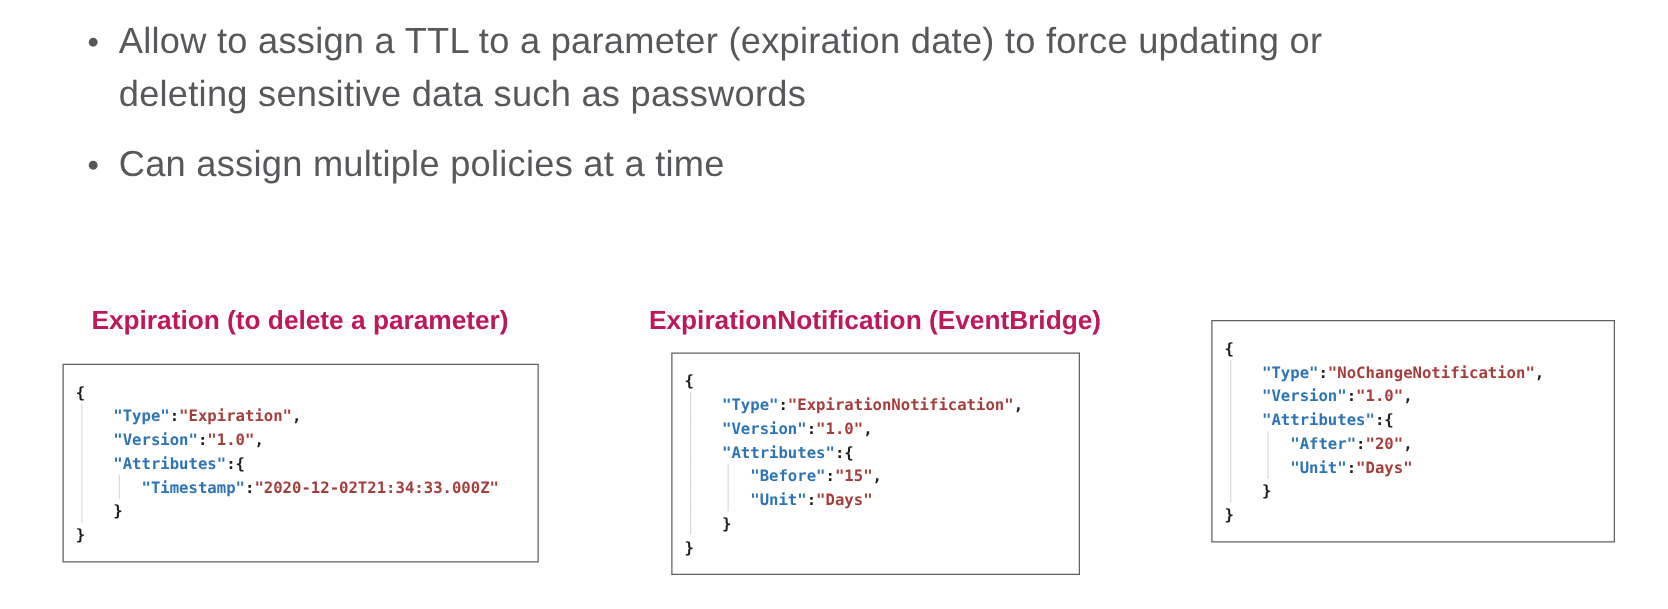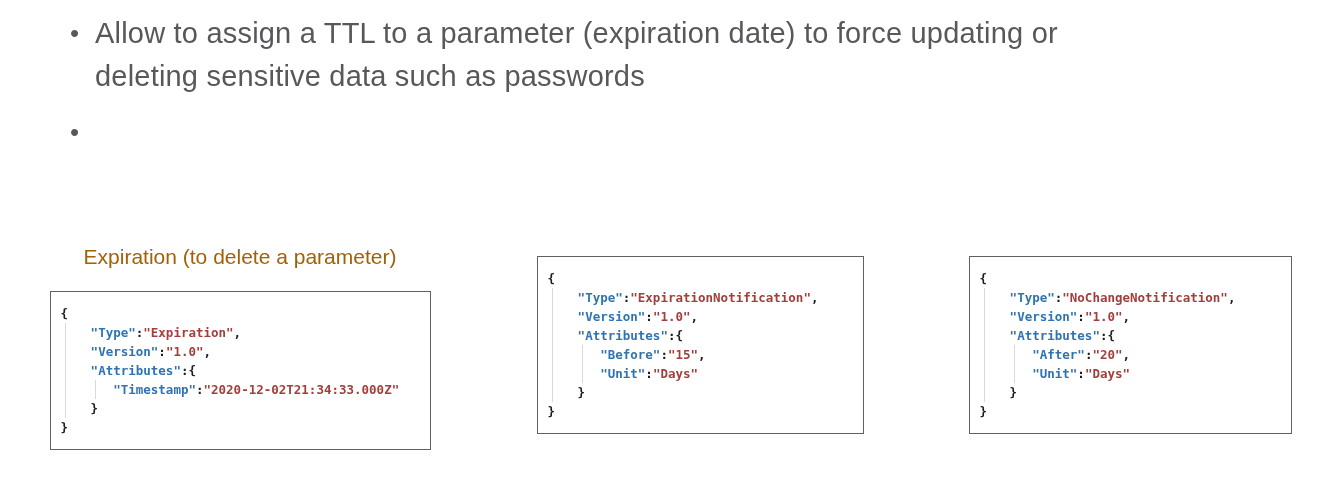--- a/index.html
+++ b/index.html
@@ -25,22 +25,22 @@
   .marker{width:25px;flex:0 0 25px;font-size:26px;}
   .btext{max-width:1010px;}
   
   .panels{position:absolute;left:0;top:244px;width:1334px;height:243px;}
   .panel{position:absolute;top:0;}
   .panel-0{left:40px;width:400px;}
   .panel-1{left:490px;width:420px;}
   .panel-2{left:930px;width:400px;}
   .panel-title{
     margin:0;text-align:center;
-    font-size:21px;line-height:26px;font-weight:400;
-    color:#a16207;white-space:nowrap;
+    font-size:21px;line-height:26px;font-weight:700;
+    color:#be185d;white-space:nowrap;
   }
   .code-box{
     position:relative;
     margin:12px auto 0 auto;
     border:1.5px solid #5f6164;
     background:#ffffff;
     padding:12px 8px 12px 10px;
     box-sizing:border-box;
   }
   .panel-0 .code-box{width:381px;margin-top:21px;}
@@ -66,38 +66,40 @@
 
 <div class="slide">
 
   <ul class="bullets">
     <li class="bullet">
       <span class="marker">•</span>
       <span class="btext">Allow to assign a TTL to a parameter (expiration date) to force updating or deleting sensitive data such as passwords</span>
     </li>
     <li class="bullet">
       <span class="marker">•</span>
+      <span class="btext">Can assign multiple policies at a time</span>
     </li>
   </ul>
 
   <div class="panels" id="panels">
     <section class="panel panel-0">
       <h3 class="panel-title">Expiration (to delete a parameter)</h3>
       <div class="code-box">
           <div class="code-line"><span class="t-p">{</span></div>
           <div class="code-line"><span class="guide" style="left: 4px;"></span><span class="t-p">    </span><span class="t-k">"Type"</span><span class="t-p">:</span><span class="t-v">"Expiration"</span><span class="t-p">,</span></div>
           <div class="code-line"><span class="guide" style="left: 4px;"></span><span class="t-p">    </span><span class="t-k">"Version"</span><span class="t-p">:</span><span class="t-v">"1.0"</span><span class="t-p">,</span></div>
           <div class="code-line"><span class="guide" style="left: 4px;"></span><span class="t-p">    </span><span class="t-k">"Attributes"</span><span class="t-p">:{</span></div>
           <div class="code-line"><span class="guide" style="left: 4px;"></span><span class="guide" style="left: 34px;"></span><span class="t-p">       </span><span class="t-k">"Timestamp"</span><span class="t-p">:</span><span class="t-v">"2020-12-02T21:34:33.000Z"</span></div>
           <div class="code-line"><span class="guide" style="left: 4px;"></span><span class="t-p">    }</span></div>
           <div class="code-line"><span class="t-p">}</span></div>
         </div>
     </section>
 
     <section class="panel panel-1">
+      <h3 class="panel-title">ExpirationNotification (EventBridge)</h3>
       <div class="code-box">
           <div class="code-line"><span class="t-p">{</span></div>
           <div class="code-line"><span class="guide" style="left: 4px;"></span><span class="t-p">    </span><span class="t-k">"Type"</span><span class="t-p">:</span><span class="t-v">"ExpirationNotification"</span><span class="t-p">,</span></div>
           <div class="code-line"><span class="guide" style="left: 4px;"></span><span class="t-p">    </span><span class="t-k">"Version"</span><span class="t-p">:</span><span class="t-v">"1.0"</span><span class="t-p">,</span></div>
           <div class="code-line"><span class="guide" style="left: 4px;"></span><span class="t-p">    </span><span class="t-k">"Attributes"</span><span class="t-p">:{</span></div>
           <div class="code-line"><span class="guide" style="left: 4px;"></span><span class="guide" style="left: 34px;"></span><span class="t-p">       </span><span class="t-k">"Before"</span><span class="t-p">:</span><span class="t-v">"15"</span><span class="t-p">,</span></div>
           <div class="code-line"><span class="guide" style="left: 4px;"></span><span class="guide" style="left: 34px;"></span><span class="t-p">       </span><span class="t-k">"Unit"</span><span class="t-p">:</span><span class="t-v">"Days"</span></div>
           <div class="code-line"><span class="guide" style="left: 4px;"></span><span class="t-p">    }</span></div>
           <div class="code-line"><span class="t-p">}</span></div>
         </div>

